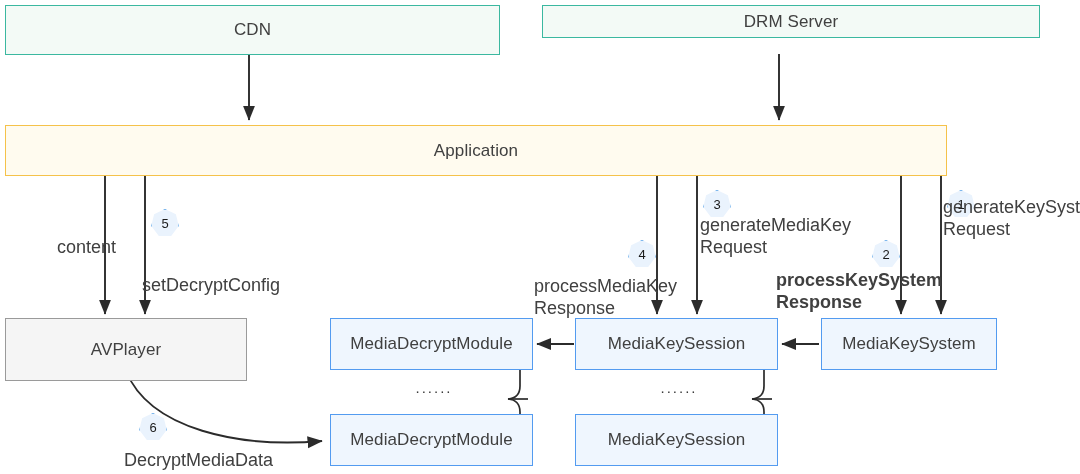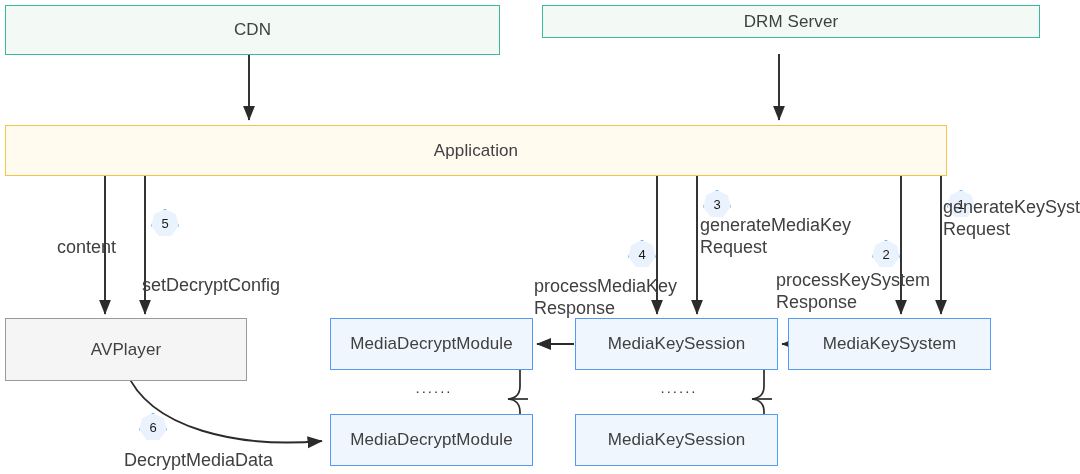--- a/index.html
+++ b/index.html
@@ -117,42 +117,42 @@
 </div>
 
 <div class="node blue" style="left:575px;top:318px;width:203px;height:52px;">
   <span>MediaKeySession</span>
 </div>
 
 <div class="node blue" style="left:575px;top:414px;width:203px;height:52px;">
   <span>MediaKeySession</span>
 </div>
 
-<div class="node blue" style="left:788px;top:318px;width:203px;height:52px;">
+<div class="node blue" style="left:821px;top:318px;width:176px;height:52px;">
   <span>MediaKeySystem</span>
 </div>
 
 <div class="dots" style="left:404px;top:379px;width:60px;text-align:center;">......</div>
 <div class="dots" style="left:649px;top:379px;width:60px;text-align:center;">......</div>
 
 <div class="edge-label" style="left:57px;top:236px;">content</div>
 
 <div class="badge" style="left:151px;top:209px;">5</div>
 <div class="edge-label" style="left:142px;top:238px;margin-top:36px;">setDecryptConfig</div>
 
 <div class="badge" style="left:628px;top:240px;">4</div>
 <div class="edge-label" style="left:534px;top:275px;">processMediaKey
 Response</div>
 
 <div class="badge" style="left:703px;top:190px;">3</div>
 <div class="edge-label" style="left:700px;top:214px;">generateMediaKey
 Request</div>
 
 <div class="badge" style="left:872px;top:240px;">2</div>
-<div class="edge-label" style="left:776px;top:269px;">processKeySystem
+<div class="edge-label" style="left:776px;top:269px;font-weight:bold;">processKeySystem
 Response</div>
 
 <div class="badge" style="left:947px;top:190px;">1</div>
 <div class="edge-label" style="left:943px;top:196px;">generateKeySystem
 Request</div>
 
 <div class="badge" style="left:139px;top:413px;">6</div>
 <div class="edge-label" style="left:124px;top:449px;text-align:right;">DecryptMediaData</div>
 
 </body></html>

